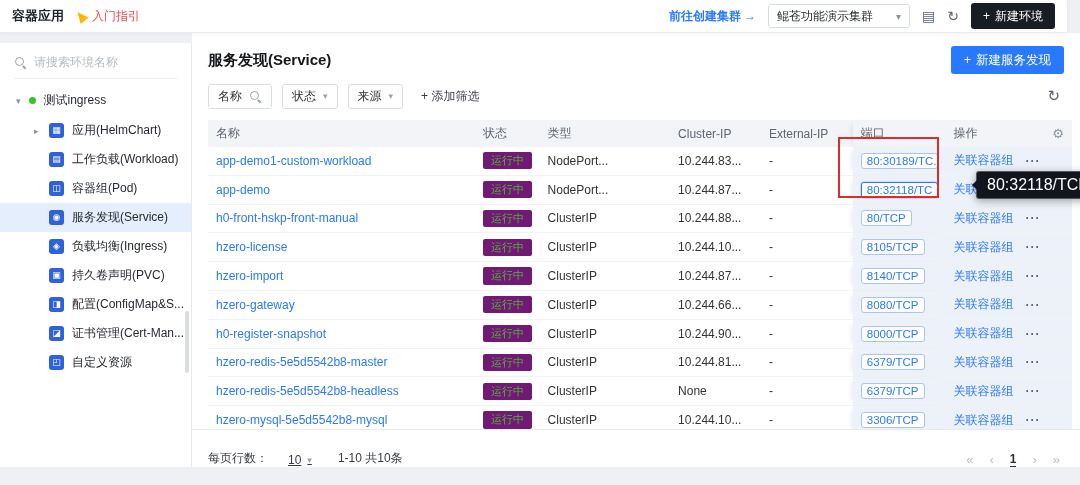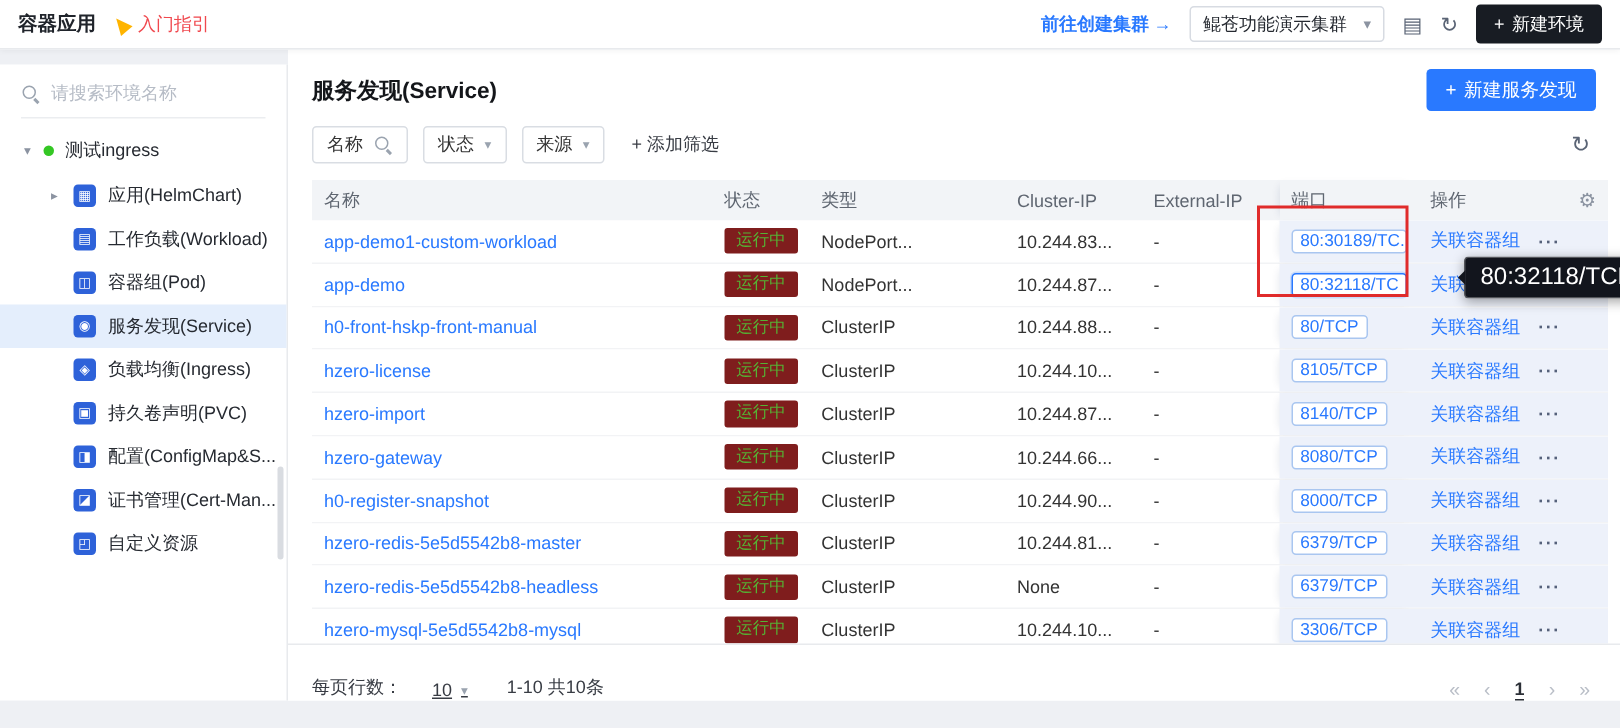--- a/index.html
+++ b/index.html
@@ -1,29 +1,29 @@
 <!DOCTYPE html>
 <html><head>
 <meta charset="utf-8">
 <style>
   *{margin:0;padding:0;box-sizing:border-box;}
   body{font-family:"Liberation Sans","DejaVu Sans",sans-serif;background:#dfe3e9;}
   .app{position:relative;width:1080px;height:485px;background:#eef0f4;overflow:hidden;font-size:12px;color:#333;}
 
   
-  .topbar{position:absolute;top:0;left:0;right:0;height:33px;background:#fff;border-bottom:1px solid #e8eaed;
+  .topbar{position:absolute;top:0;left:0;right:13px;height:33px;background:#fff;border-bottom:1px solid #e8eaed;
           display:flex;align-items:center;padding:0 12px;z-index:6;box-shadow:0 1px 4px rgba(0,0,0,.05);}
   .tb-left{display:flex;align-items:center;}
   .app-title{font-weight:bold;font-size:13px;color:#20242b;}
   .popper{display:inline-block;width:0;height:0;border-left:5px solid transparent;border-right:5px solid transparent;
           border-bottom:11px solid #ffb400;transform:rotate(-40deg);margin:0 6px 0 12px;}
   .guide{color:#f0484e;cursor:pointer;}
   .tb-right{margin-left:auto;display:flex;align-items:center;gap:12px;}
   .create-cluster{color:#2979ff;cursor:pointer;display:flex;align-items:center;gap:3px;font-weight:bold;}
-  .cluster-select{width:130px;height:24px;border:1px solid #d7dbe2;border-radius:3px;display:flex;align-items:center;
+  .cluster-select{width:142px;height:24px;border:1px solid #d7dbe2;border-radius:3px;display:flex;align-items:center;
                   justify-content:space-between;padding:0 8px;background:#fff;cursor:pointer;color:#262a31;}
   .cs-ic{color:#8b93a1;font-size:10px;}
   .tb-ic{color:#5a6475;font-size:14px;cursor:pointer;line-height:1;}
   .btn-dark{background:#181c23;color:#fff;border:none;height:26px;padding:0 12px;border-radius:3px;
             display:flex;align-items:center;gap:5px;font-size:12px;cursor:pointer;font-family:inherit;}
 
   
   .sidebar{position:absolute;top:43px;left:0;width:192px;bottom:18px;background:#fff;border-right:1px solid #e8eaed;z-index:2;}
   .search-row{display:flex;align-items:center;gap:7px;margin:12px 14px 0 14px;padding-bottom:9px;border-bottom:1px solid #ebedf0;}
   .search-input{border:none;outline:none;width:122px;font-size:12px;color:#333;font-family:inherit;background:transparent;}
@@ -65,21 +65,21 @@
   .c-status{width:68px;}
   .c-type{width:87px;}
   .c-cip{width:96px;margin-left:48px;}
   .c-eip{width:97px;}
   .c-port{width:98px;background:#edf1fa;box-shadow:-4px 0 6px -4px rgba(20,40,90,.14);}
   .c-action{width:134px;background:#edf1fa;}
   .thead .td{background:transparent;}
   .thead .c-port{box-shadow:-4px 0 6px -4px rgba(20,40,90,.14);}
   .gear{margin-left:auto;color:#8b93a1;font-size:13px;cursor:pointer;}
   .link{color:#2979ff;cursor:pointer;}
-  .badge{background:#7f1d1d;color:#55b334;padding:2px 8px;border-radius:2px;font-size:11px;line-height:1.2;}
+  .badge{background:#701a75;color:#55b334;padding:2px 8px;border-radius:2px;font-size:11px;line-height:1.2;}
   .chip{border:1px solid #a9c6f0;background:#fff;color:#2979ff;border-radius:3px;padding:1px 5px;font-size:11.5px;
         max-width:82px;overflow:hidden;white-space:nowrap;display:inline-block;cursor:pointer;}
   .chip-selected{border-color:#2979ff;box-shadow:0 0 0 1px rgba(41,121,255,.18);}
   .more{color:#55617a;margin-left:12px;font-weight:bold;letter-spacing:1px;cursor:pointer;}
 
   
   .tfooter{position:absolute;left:0;right:0;bottom:0;height:38px;border-top:1px solid #e8eaed;
            display:flex;align-items:flex-end;padding:0 20px 0 16px;color:#383c44;background:#fff;}
   .psize{display:inline-flex;align-items:center;gap:6px;margin-left:20px;cursor:pointer;text-decoration:underline;}
   .range{margin-left:26px;}

